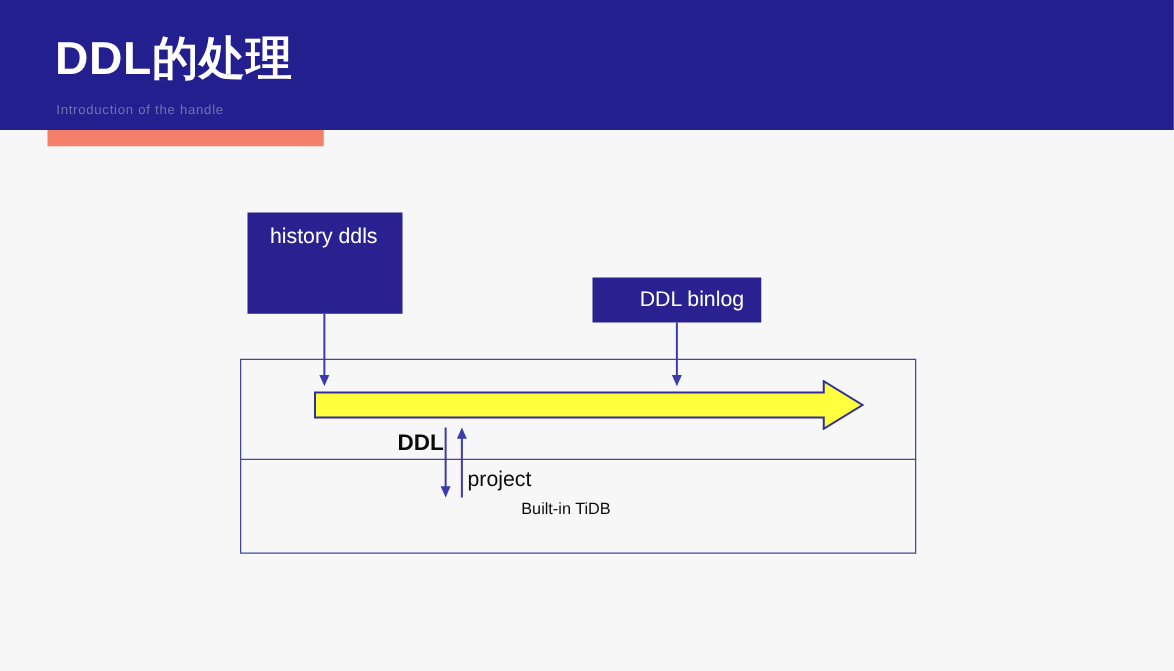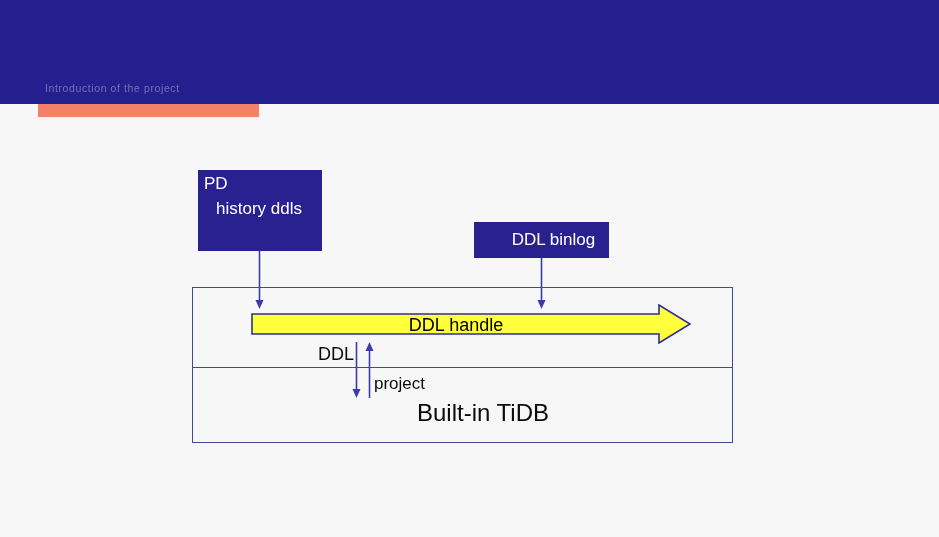--- a/index.html
+++ b/index.html
@@ -76,34 +76,34 @@
     color:#000;font-size:18px;
   }
 
   
   .conn{overflow:visible;}
   .conn line{stroke:var(--connector);stroke-width:1.6;}
   .conn polygon{fill:var(--connector);}
 
   
   .lbl{color:#0b0b0b;white-space:nowrap;}
-  .lbl-ddl{left:318px;top:344px;font-size:18px;}
+  .lbl-ddl{left:318px;top:344px;font-size:18px;font-weight:bold;}
   .lbl-schema{left:374px;top:374px;font-size:17px;}
-  .lbl-tidb{left:417px;top:399px;font-size:24px;}
+  .lbl-tidb{left:417px;top:399px;font-size:13px;}
 </style>
 </head>
 <body>
 
 <div class="abs header">
-  <div class="slide-subtitle">Introduction of the project</div>
+  <div class="slide-title">DDL的处理</div>
+  <div class="slide-subtitle">Introduction of the handle</div>
 </div>
 <div class="abs accent-bar"></div>
 
 <div class="abs blue-box pd-box">
-  <div class="pd-title">PD</div>
   <div class="pd-sub">history ddls</div>
 </div>
 
 <div class="abs blue-box binlog-box">DDL binlog</div>
 
 <div class="abs frame"></div>
 <div class="abs frame-divider"></div>
 
 <svg class="abs conn" style="left:255px;top:251px;" width="9" height="58">
   <line x1="4.5" y1="0" x2="4.5" y2="50"></line>
@@ -112,21 +112,20 @@
 
 <svg class="abs conn" style="left:537px;top:258px;" width="9" height="51">
   <line x1="4.5" y1="0" x2="4.5" y2="43"></line>
   <polygon points="0.5,42 8.5,42 4.5,51"></polygon>
 </svg>
 
 <div class="abs handle-arrow-wrap">
   <svg width="441" height="40" viewBox="0 0 441 40">
     <polygon points="1,10 408,10 408,1 439,20 408,39 408,30 1,30" style="fill:var(--arrow-fill);stroke:var(--arrow-stroke);stroke-width:1.6;stroke-linejoin:miter;"></polygon>
   </svg>
-  <div class="handle-label">DDL handle</div>
 </div>
 
 <svg class="abs conn" style="left:352px;top:342px;" width="9" height="56">
   <line x1="4.5" y1="0" x2="4.5" y2="48"></line>
   <polygon points="0.5,47 8.5,47 4.5,56"></polygon>
 </svg>
 
 <svg class="abs conn" style="left:365px;top:342px;" width="9" height="56">
   <line x1="4.5" y1="56" x2="4.5" y2="8"></line>
   <polygon points="0.5,9 8.5,9 4.5,0"></polygon>

